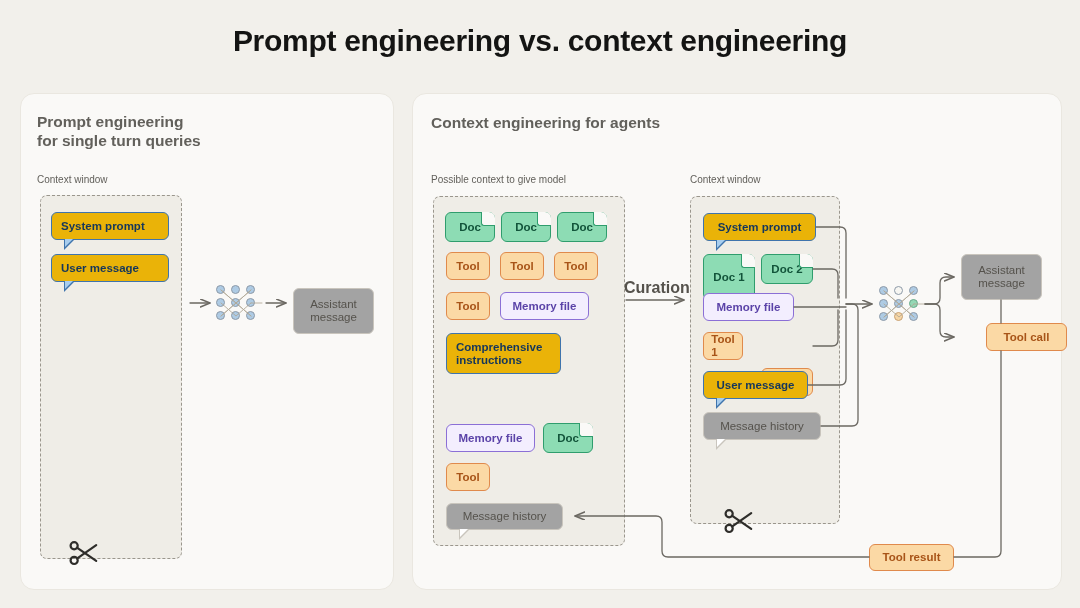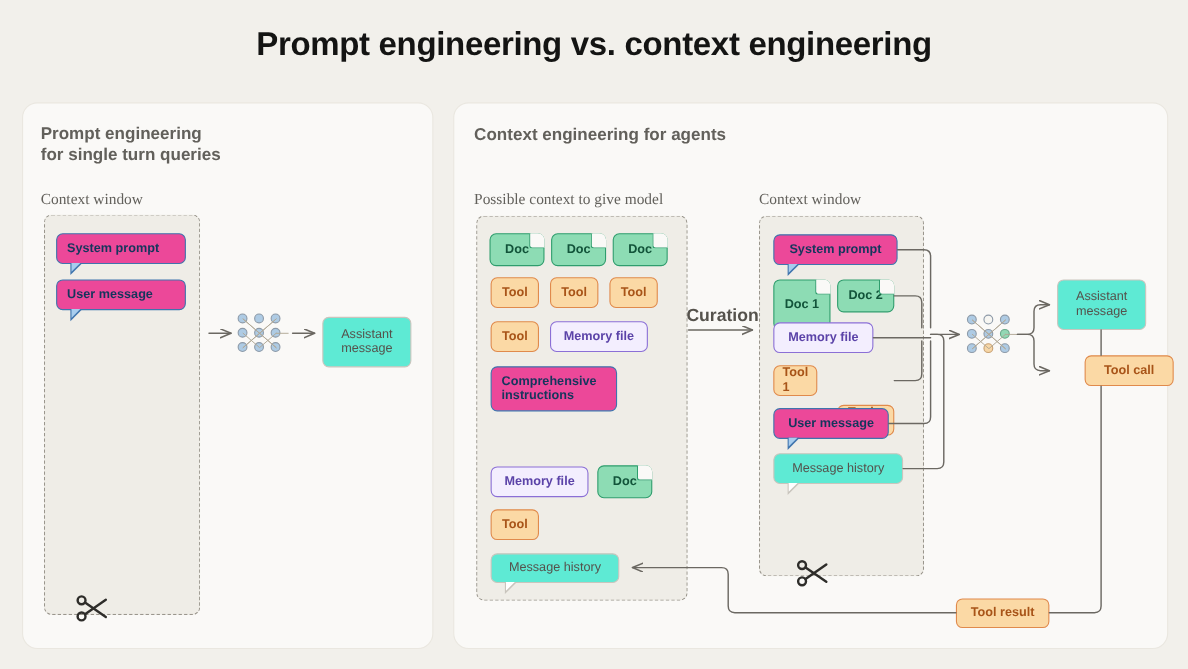--- a/index.html
+++ b/index.html
@@ -34,23 +34,22 @@
 
   .panel-title{
     position:absolute;
     font-size:15.5px;font-weight:bold;line-height:19px;
     color:#62605b;
     white-space:pre-line;
   }
 
   .section-label{
     position:absolute;
-    font-size:14px;
+    font-size:10px;
     color:#62605b;
-    font-family:Liberation Serif, serif;
   }
 
   
   .dashed-box{
     position:absolute;
     border:1.6px dashed #9a968d;
     border-radius:7px;
     background:#efede7;
   }
 
@@ -59,25 +58,25 @@
     position:absolute;
     box-sizing:border-box;
     display:flex;align-items:center;
     border-radius:6px;
     font-size:11.5px;
     font-weight:bold;
     padding:0 9px;
     white-space:pre-line;
     line-height:13px;
   }
-  .chip.blue   {background:#ec4899;border:1.4px solid #3f74ad;color:#14365c;}
+  .chip.blue   {background:#eab308;border:1.4px solid #3f74ad;color:#14365c;}
   .chip.green  {background:#8ddcb4;border:1.4px solid #2f9d6d;color:#12543a;}
   .chip.orange {background:#fbd9a5;border:1.4px solid #e08a4c;color:#a85418;}
   .chip.purple {background:#f3eefe;border:1.4px solid #8b6fd6;color:#5b43a8;}
-  .chip.white  {background:#5eead4;border:1.4px solid #c9c5bd;color:#55524c;font-weight:normal;}
+  .chip.white  {background:#a3a3a3;border:1.4px solid #c9c5bd;color:#55524c;font-weight:normal;}
 
   
   .bubble::after,.bubble::before{
     content:"";position:absolute;width:0;height:0;
   }
   .bubble::before{
     left:12px;bottom:-11px;
     border-left:0 solid transparent;
     border-right:11px solid transparent;
     border-top:11px solid #3f74ad;

